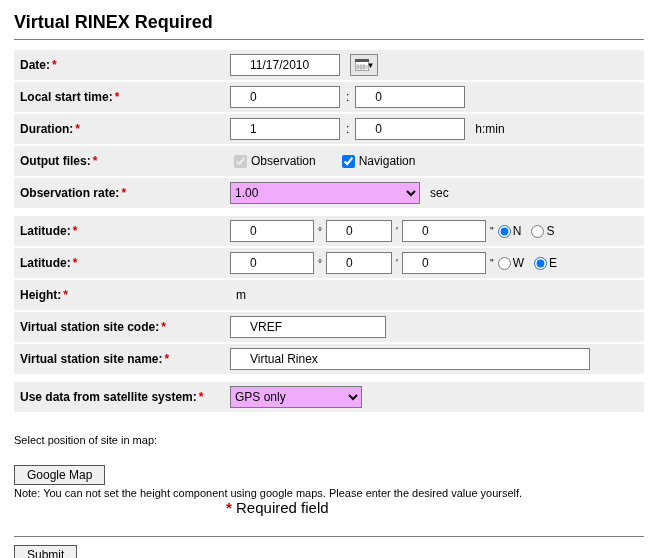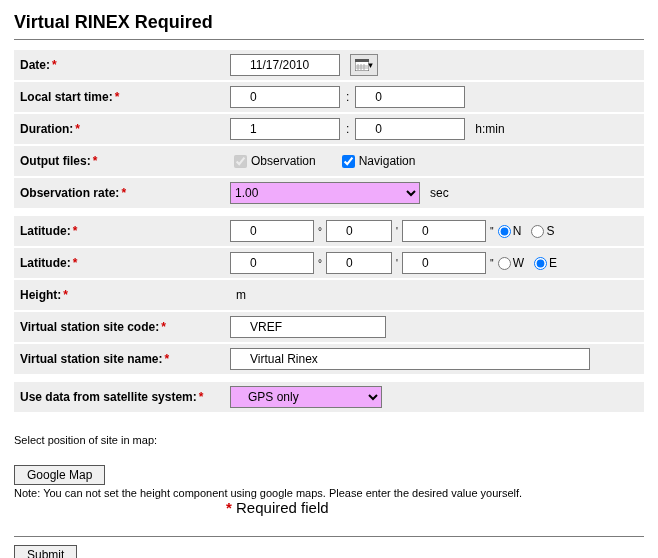--- a/index.html
+++ b/index.html
@@ -19,21 +19,21 @@
   input.w300{width:320px}
   .unit{font-size:12px;margin-left:6px;}
   .colon{margin:0 2px;}
   .calbtn{width:26px;height:20px;border:1px solid #888;background:#e6e6e6;display:inline-flex;align-items:center;justify-content:center;margin-left:6px;cursor:pointer;}
   .calbtn svg{width:14px;height:12px;}
   .caret{margin-left:-1px;font-size:9px;}
   .chk{display:inline-flex;align-items:center;margin-right:18px;}
   .chk input{margin-right:4px;}
   select{font-family:Arial;font-size:12px;height:22px;border:1px solid #7a7a7a;background:#f0abfc;}
   select.w170{width:190px;}
-  select.w150{width:152px;padding-left:13px;}
+  select.w150{width:132px;}
   .radiolbl{display:inline-flex;align-items:center;font-size:12px;margin-right:6px;}
   .radiolbl input{margin:0 2px 0 0;}
   .dmssep{font-size:10px;}
   .spacer{height:6px;}
   .note{font-size:11px;margin-top:2px;}
   .btn{font-family:Arial;font-size:12px;padding:2px 12px;border:1px solid #555;background:#f0f0f0;cursor:pointer;}
   .reqexp{margin-left:210px;margin-top:0;font-size:15px;}
   .submitbar{display:flex;justify-content:flex-start;border-top:1px solid #7b7b7b;padding-top:8px;margin-top:6px;}
 </style>
 </head>

